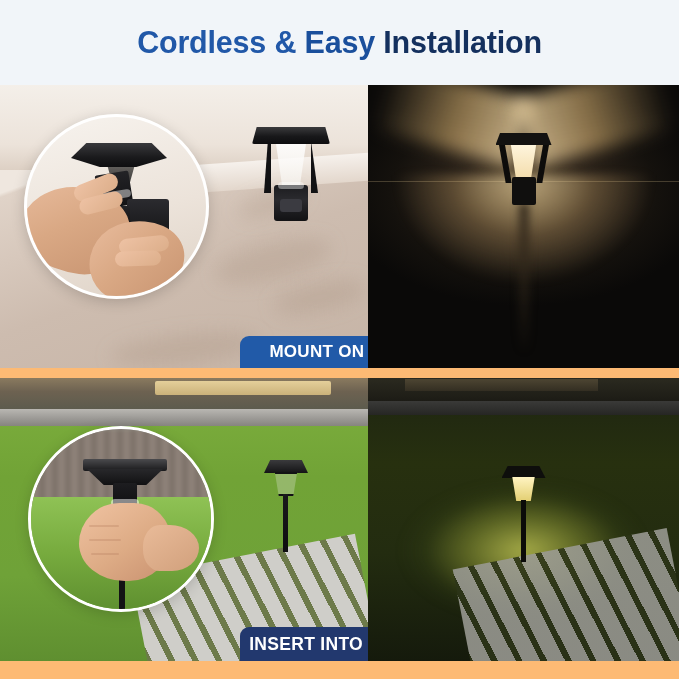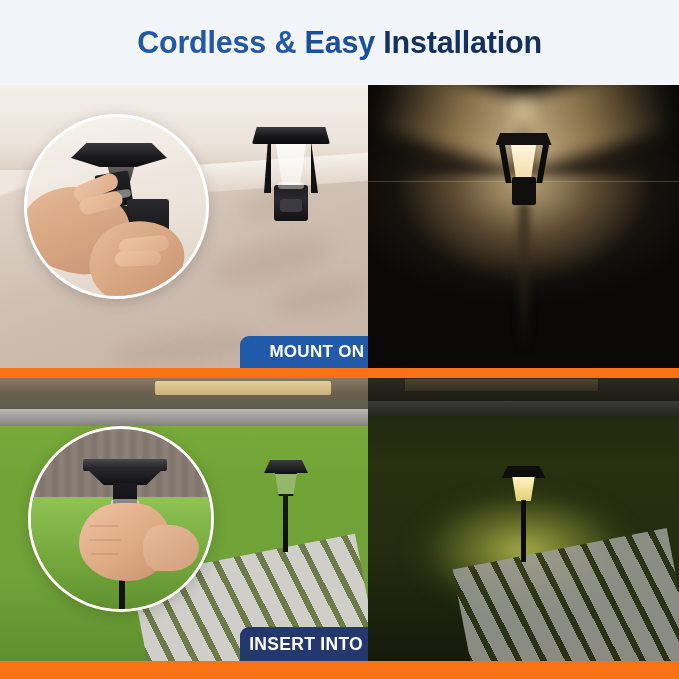--- a/index.html
+++ b/index.html
@@ -10,21 +10,21 @@
     height: 679px;
     background: #f1f5f9;
     font-family: "Liberation Sans", sans-serif;
     overflow: hidden;
   }
 
   .page {
     position: relative;
     width: 679px;
     height: 679px;
-    background: #f97316;
+    background: #fdba74;
   }
 
   
   .heading {
     position: absolute;
     top: 0; left: 0;
     width: 679px;
     height: 85px;
     display: flex;
     align-items: center;

